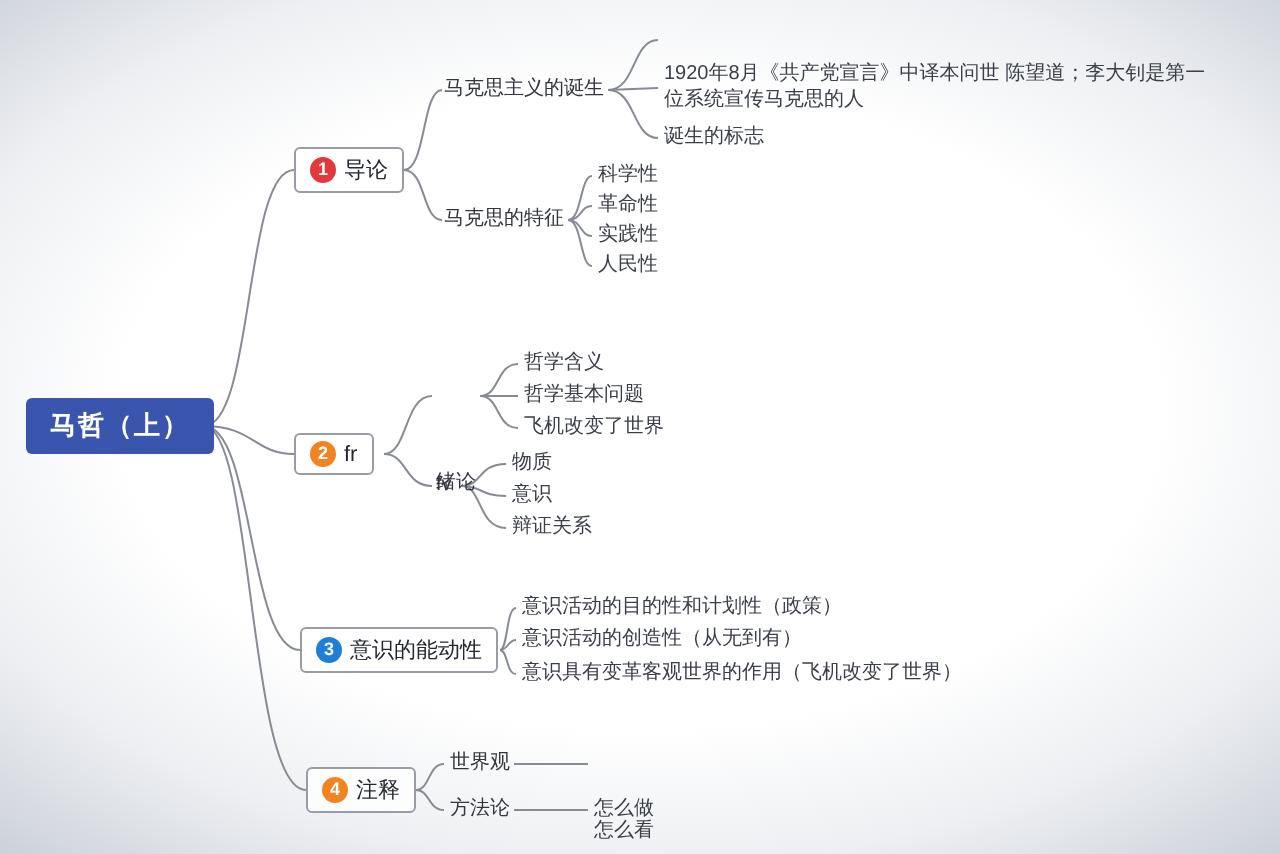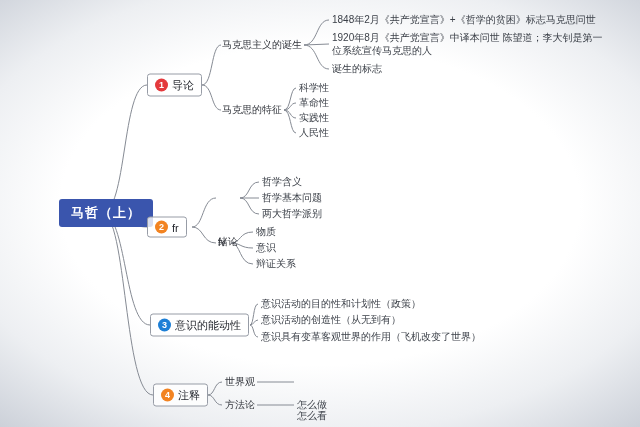--- a/index.html
+++ b/index.html
@@ -69,33 +69,30 @@
     <path d="M250,325 C254,325 253,304 258,304"></path>
     <path d="M250,325 C254,325 254,320 258,320"></path>
     <path d="M250,325 C254,325 253,337 258,337"></path>
 
     <path d="M208,395 C215,395 214,382 222,382"></path>
     <path d="M208,395 C215,395 214,405 222,405"></path>
     <path d="M257,382 L294,382"></path>
     <path d="M257,405 L294,405"></path>
   </svg>
 
-  <div class="root" style="left:13px;top:213px;margin-left:46px;">
+  <div class="root" style="left:13px;top:213px;">
     <span>马哲（上）</span>
   </div>
 
   <div class="branch" style="left:147px;top:85px;">
     <span class="badge c1">1</span>
     <span>导论</span>
   </div>
   <div class="node" style="left:222px;top:45px;">
     <span>马克思主义的诞生</span>
-  </div>
-  <div class="node leaf" style="left:332px;top:20px;">
-    <span>1848年2月《共产党宣言》+《哲学的贫困》标志马克思问世</span>
   </div>
   <div class="node leaf wrap" style="left:332px;top:44px;">
     <span>1920年8月《共产党宣言》中译本问世 陈望道；李大钊是第一位系统宣传马克思的人</span>
   </div>
   <div class="node leaf" style="left:332px;top:69px;">
     <span>诞生的标志</span>
   </div>
   <div class="node" style="left:222px;top:110px;">
     <span>马克思的特征</span>
   </div>
@@ -119,21 +116,21 @@
   <div class="node" style="left:218px;top:198px;margin-top:44px;">
     <span>绪论</span>
   </div>
   <div class="node leaf" style="left:262px;top:182px;">
     <span>哲学含义</span>
   </div>
   <div class="node leaf" style="left:262px;top:198px;">
     <span>哲学基本问题</span>
   </div>
   <div class="node leaf" style="left:262px;top:214px;">
-    <span>两大哲学派别</span>
+    <span>飞机改变了世界</span>
   </div>
   <div class="node" style="left:218px;top:243px;">
     <span>fv</span>
   </div>
   <div class="node leaf" style="left:256px;top:232px;">
     <span>物质</span>
   </div>
   <div class="node leaf" style="left:256px;top:248px;">
     <span>意识</span>
   </div>

